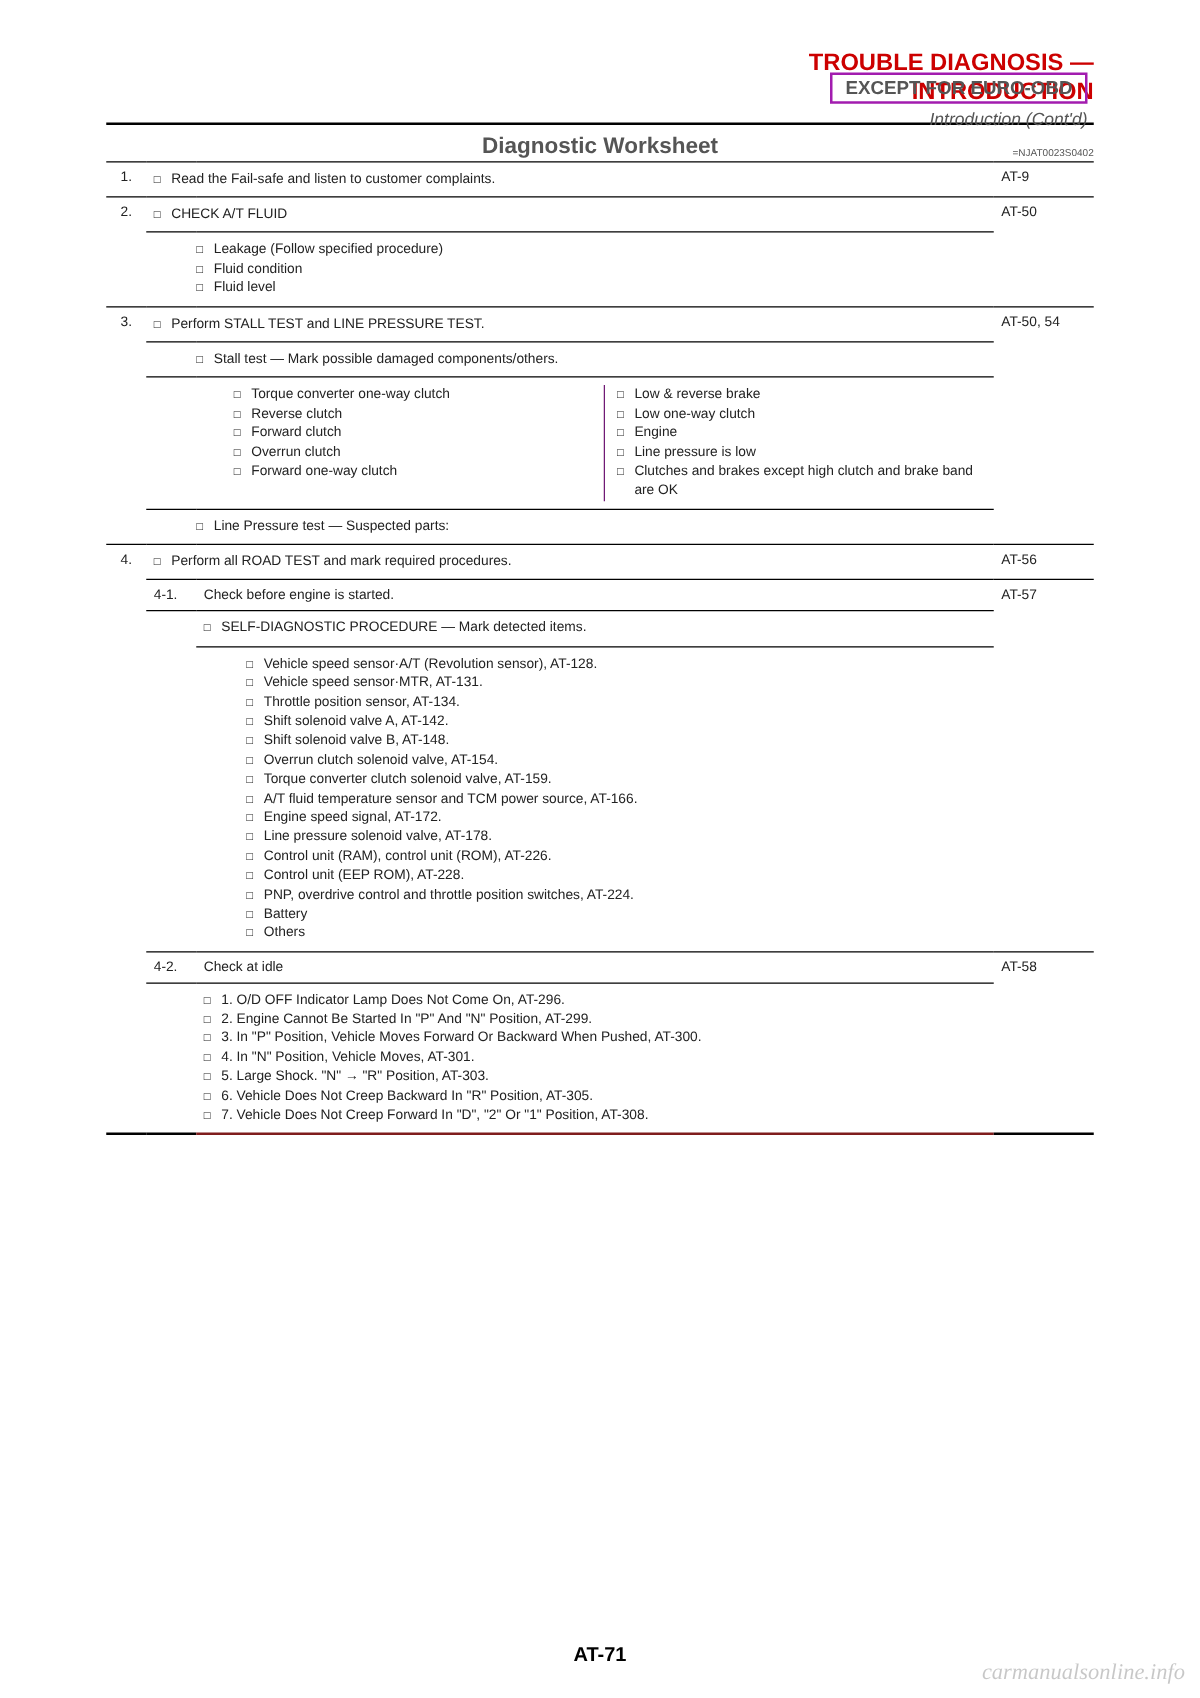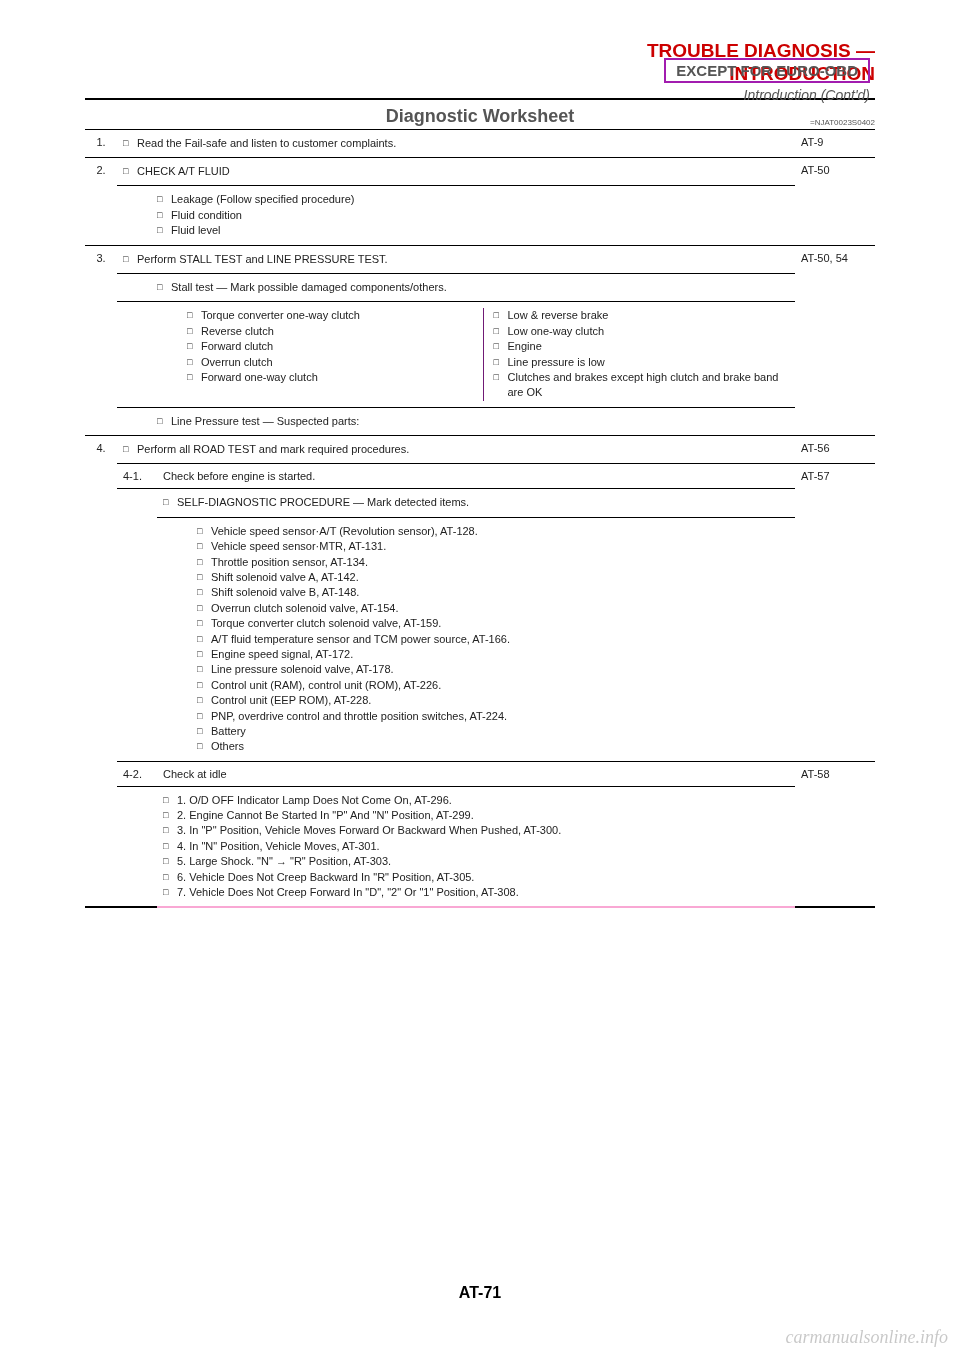--- a/index.html
+++ b/index.html
@@ -18,21 +18,21 @@
   .no-bottom { border-bottom: none !important; }
   .num-col { width: 32px; text-align: center; }
   .sub-col { width: 40px; }
   .ref-col { width: 80px; }
   .indent1 { padding-left: 40px !important; }
   .indent2 { padding-left: 70px !important; }
   .inner-row { display: flex; }
   .inner-col { flex: 1; }
   .li { display: block; position: relative; padding-left: 14px; line-height: 1.4; }
   .li::before { content: "□"; position: absolute; left: 0; font-size: 9px; top: 1px; }
-  .footer-page { position: absolute; bottom: 56px; left: 0; width: 100%; text-align: center; font-weight: bold; font-size: 16px; }
+  .footer-page { position: absolute; bottom: 24px; left: 0; width: 100%; text-align: center; font-weight: bold; font-size: 16px; }
   .watermark { position: absolute; bottom: 10px; right: 12px; font-size: 18px; color: rgba(0,0,0,0.22); font-style: italic; font-family: Georgia, serif; }
 </style>
 </head>
 <body>
 
 <div class="page">
 
   <div class="header-title">
     <div>TROUBLE DIAGNOSIS —</div>
     <div>INTRODUCTION</div>
@@ -169,21 +169,21 @@
 
     <tr>
       <td class="num-col no-top no-bottom"></td>
       <td class="sub-col">4-2.</td>
       <td>Check at idle</td>
       <td class="ref-col no-bottom">AT-58</td>
     </tr>
     <tr>
       <td class="num-col no-top" style="border-bottom:2px solid #000"></td>
       <td class="sub-col" style="border-bottom:2px solid #000"></td>
-      <td style="border-bottom:2px solid #f9a8d4">
+      <td style="border-bottom:2px solid #7f1d1d">
         <span class="li">1. O/D OFF Indicator Lamp Does Not Come On, AT-296.</span>
         <span class="li">2. Engine Cannot Be Started In "P" And "N" Position, AT-299.</span>
         <span class="li">3. In "P" Position, Vehicle Moves Forward Or Backward When Pushed, AT-300.</span>
         <span class="li">4. In "N" Position, Vehicle Moves, AT-301.</span>
         <span class="li">5. Large Shock. "N" → "R" Position, AT-303.</span>
         <span class="li">6. Vehicle Does Not Creep Backward In "R" Position, AT-305.</span>
         <span class="li">7. Vehicle Does Not Creep Forward In "D", "2" Or "1" Position, AT-308.</span>
       </td>
       <td class="ref-col no-top" style="border-bottom:2px solid #000"></td>
     </tr>

